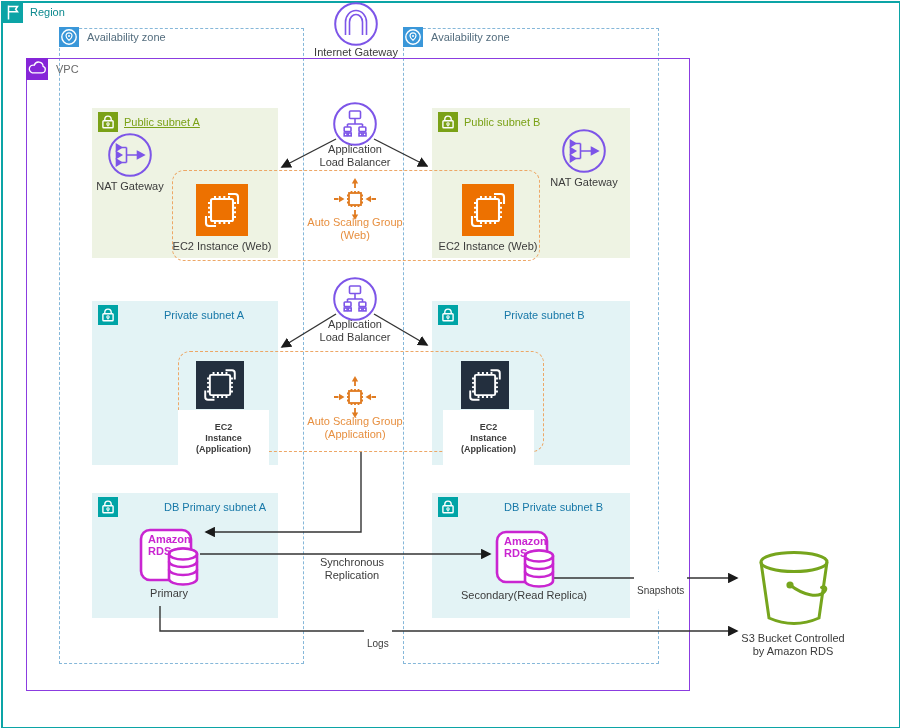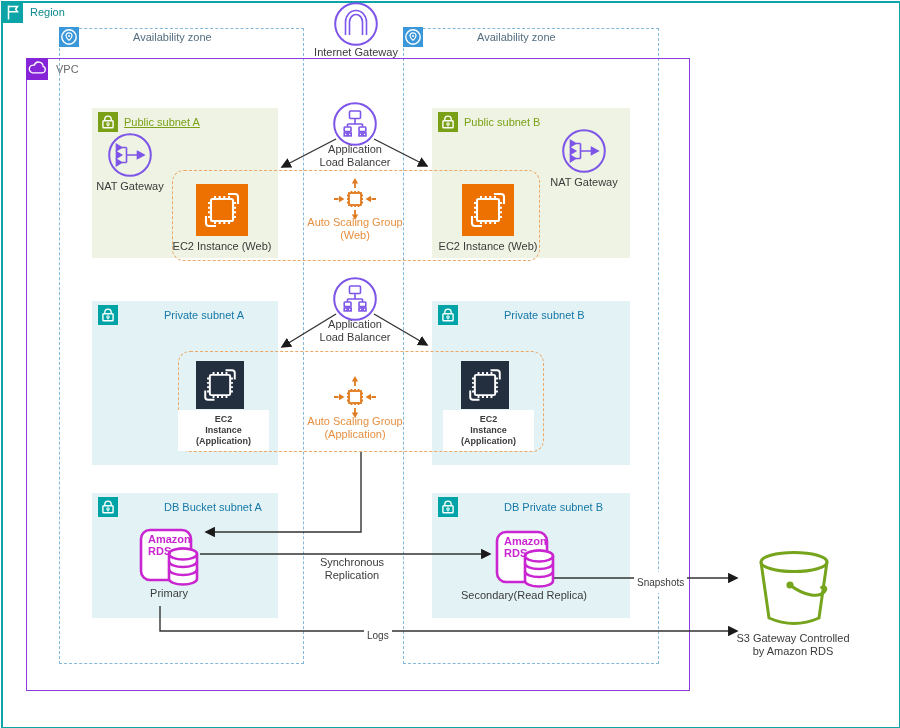--- a/index.html
+++ b/index.html
@@ -21,24 +21,24 @@
   .badge-green{background:#7aa116;}
   .badge-blue{background:#3a97d9;}
   .badge-ptl{background:#00a4a6;}
   .badge-purple{background:#8625d8;}
   .icon{z-index:6;}
   .toplbl{z-index:7;}
   .green-t{color:#7aa116;}
   .blue-t{color:#1778a8;padding-left:40px;}
   .teal-t{color:#0d8a8f;}
   .gray-t{color:#6a6a6a;}
-  .azgray-t{color:#546d7e;margin-left:46px;}
+  .azgray-t{color:#546d7e;}
   .orange-t{color:#e78f3f;}
   .mag-t{color:#c925d1;font-weight:bold;}
-  .whitebg{background:#ffffff;padding:4px 3px;}
+  .whitebg{background:#ffffff;padding:12px 3px;}
   svg{display:block;}
   #connectors{position:absolute;left:0;top:0;z-index:5;pointer-events:none;}
 </style>
 </head>
 <body>
 
 <div id="canvas">
 
   <div class="abs region-box"></div>
   <div class="abs badge badge-teal" style="left:2px;top:2px;width:21px;height:21px;z-index:6;">
@@ -132,21 +132,21 @@
   <div class="lbl blue-t toplbl" style="left:464px;top:309px;">Private subnet B</div>
 
   <div class="abs badge badge-ptl" style="left:98px;top:497px;">
     <svg width="20" height="20" viewBox="0 0 20 20">
         <path d="M6.8,8.8 V7.3 a3.2,3.2 0 0 1 6.4,0 V8.8" fill="none" stroke="#fff" stroke-width="1.4"></path>
         <rect x="4.9" y="8.8" width="10.2" height="7" rx="0.8" fill="none" stroke="#fff" stroke-width="1.4"></rect>
         <circle cx="10" cy="11.9" r="1.2" fill="none" stroke="#fff" stroke-width="1.1"></circle>
         <path d="M10,13.1 V14.4" stroke="#fff" stroke-width="1.1"></path>
       </svg>
   </div>
-  <div class="lbl blue-t toplbl" style="left:124px;top:501px;">DB Bucket subnet A</div>
+  <div class="lbl blue-t toplbl" style="left:124px;top:501px;">DB Primary subnet A</div>
 
   <div class="abs badge badge-ptl" style="left:438px;top:497px;">
     <svg width="20" height="20" viewBox="0 0 20 20">
         <path d="M6.8,8.8 V7.3 a3.2,3.2 0 0 1 6.4,0 V8.8" fill="none" stroke="#fff" stroke-width="1.4"></path>
         <rect x="4.9" y="8.8" width="10.2" height="7" rx="0.8" fill="none" stroke="#fff" stroke-width="1.4"></rect>
         <circle cx="10" cy="11.9" r="1.2" fill="none" stroke="#fff" stroke-width="1.1"></circle>
         <path d="M10,13.1 V14.4" stroke="#fff" stroke-width="1.1"></path>
       </svg>
   </div>
   <div class="lbl blue-t toplbl" style="left:464px;top:501px;">DB Private subnet B</div>
@@ -364,21 +364,21 @@
 
   <div class="abs icon" style="left:753px;top:548px;">
     <svg width="82" height="88" viewBox="0 0 82 88">
       <ellipse cx="41" cy="14" rx="33" ry="9.5" fill="none" stroke="#76a51d" stroke-width="3"></ellipse>
       <path d="M8,14 L16,70 Q41,81 66,70 L74,14" fill="none" stroke="#76a51d" stroke-width="3"></path>
       <circle cx="37" cy="37" r="3.6" fill="#76a51d"></circle>
       <path d="M37,37 C50,47 66,51 72,43 C74,40 71.5,37.5 68.5,39.5" fill="none" stroke="#76a51d" stroke-width="3" stroke-linecap="round"></path>
     </svg>
   </div>
   <div class="lbl ctr toplbl" style="left:713px;top:632px;width:160px;">
-    <div>S3 Gateway Controlled</div>
+    <div>S3 Bucket Controlled</div>
     <div>by Amazon RDS</div>
   </div>
 
   <svg id="connectors" width="900" height="728">
     <defs>
       <marker id="arrow" viewBox="0 0 10 10" refX="8.5" refY="5" markerWidth="7.5" markerHeight="7.5" orient="auto-start-reverse">
         <path d="M0,0 L10,5 L0,10 Z" fill="#1a1a1a"></path>
       </marker>
     </defs>
     <g stroke="#333" stroke-width="1.4" fill="none">

